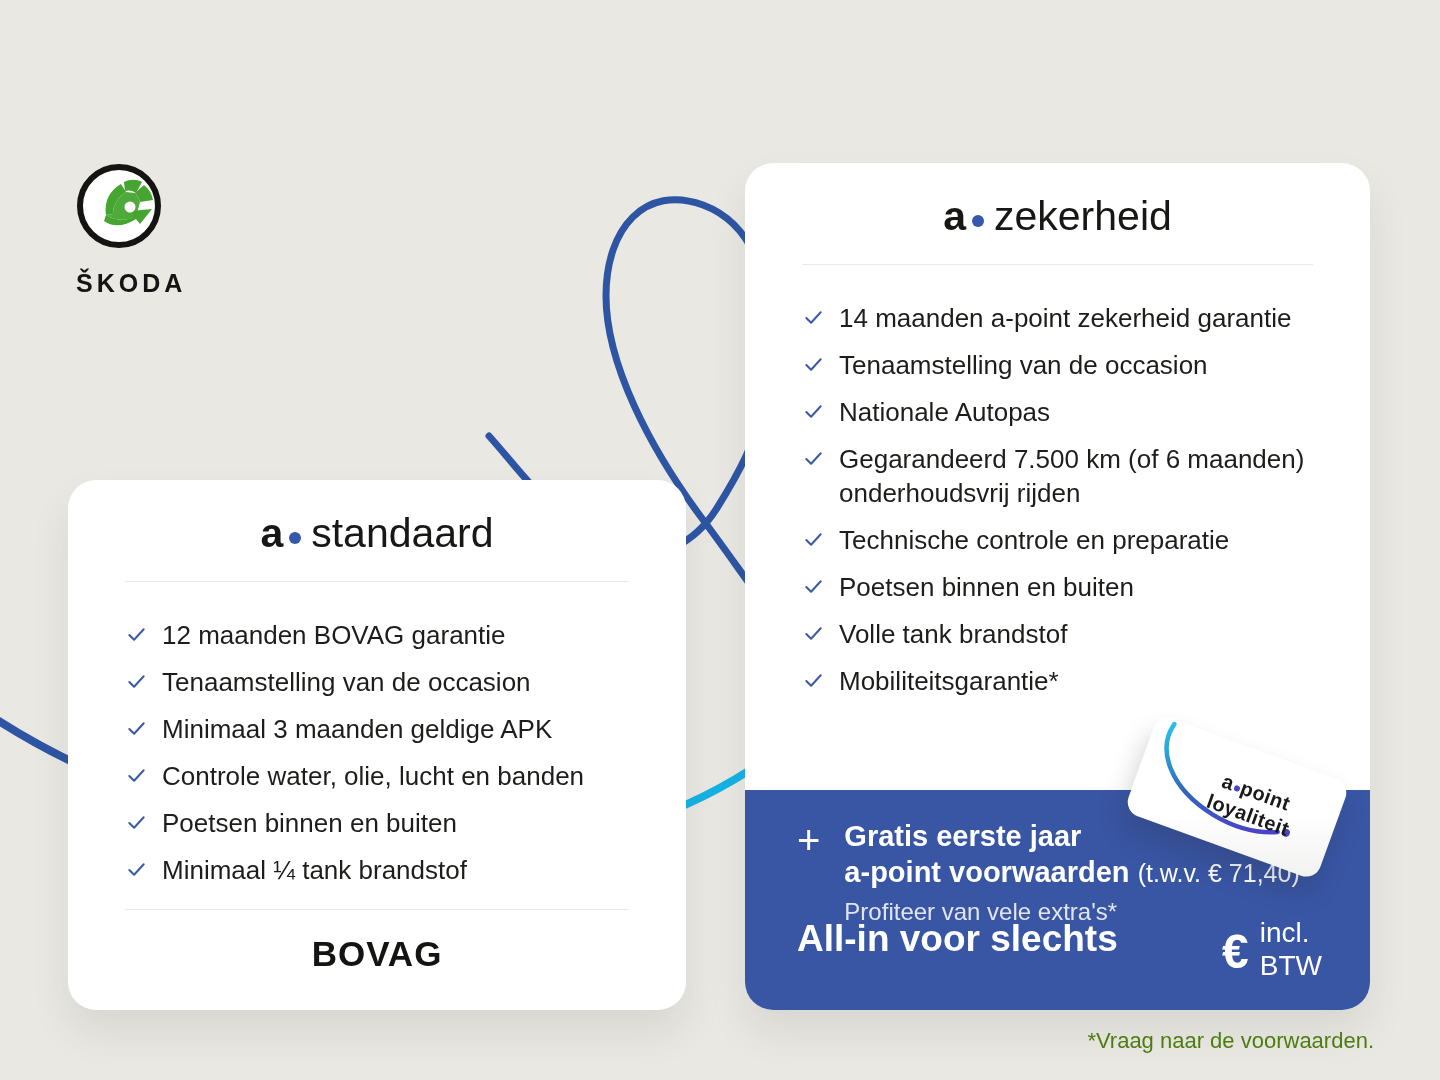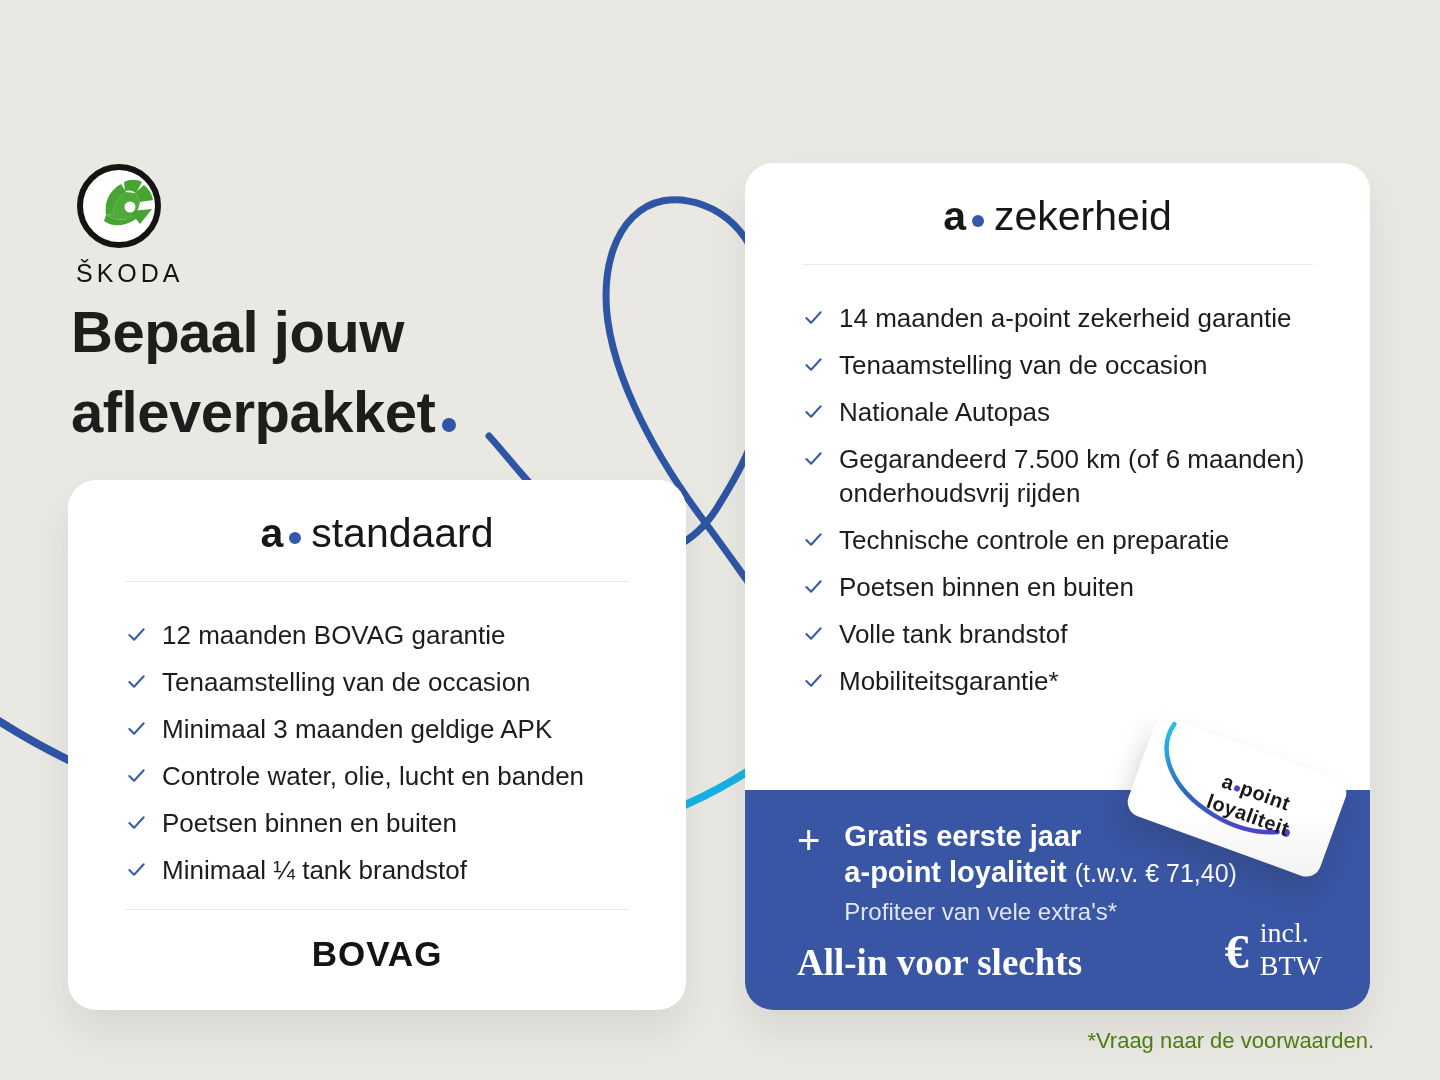--- a/index.html
+++ b/index.html
@@ -6,21 +6,21 @@
   html,body { width:1440px; height:1080px; }
   body { font-family:"Liberation Sans", sans-serif; background:#e9e8e3; overflow:hidden; }
   .canvas { position:relative; width:1440px; height:1080px; background:#e9e8e3; }
 
   
   .swoosh { position:absolute; left:0; top:0; width:1440px; height:1080px; z-index:1; }
 
   
   .brand { position:absolute; left:76px; top:163px; z-index:2; }
   .brand svg { display:block; }
-  .wordmark { margin-top:10px; font-size:25px; font-weight:400; letter-spacing:4px; color:#141413; }
+  .wordmark { margin-top:20px; font-size:25px; font-weight:700; letter-spacing:4px; color:#141413; }
 
   
   .heading { position:absolute; left:71px; top:292px; z-index:2; font-size:58px; line-height:80px;
              font-weight:600; letter-spacing:-0.5px; color:#1d1d1b; }
   .heading-dot { display:inline-block; width:14px; height:14px; border-radius:50%;
                  background:#2e56a5; margin-left:7px; }
 
   
   .card { position:absolute; background:#ffffff; border-radius:28px; z-index:2;
           box-shadow:0 22px 38px rgba(70,70,60,0.10); }
@@ -48,21 +48,21 @@
 
   
   .footer-blue { position:absolute; left:0; right:0; bottom:0; height:220px; background:#3956a4;
                  border-radius:0 0 28px 28px; color:#ffffff; }
   .bonus-row { display:flex; padding:30px 40px 0 52px; }
   .plus { font-size:40px; font-weight:300; line-height:40px; margin-right:24px; }
   .bonus-text .b1 { font-size:29px; font-weight:600; line-height:33px; }
   .bonus-text .b2 { font-size:29px; font-weight:600; line-height:33px; margin-top:3px; }
   .bonus-text .b2 .note { font-size:25px; font-weight:400; }
   .bonus-text .b3 { font-size:24px; font-weight:400; opacity:0.85; margin-top:8px; }
-  .price-row { position:absolute; left:52px; right:48px; bottom:26px; display:flex; align-items:flex-end;font-family:Liberation Serif, serif; }
+  .price-row { position:absolute; left:52px; right:48px; bottom:26px; display:flex; align-items:flex-start; }
   .price-label { font-size:37px; font-weight:600; }
   .price-group { margin-left:auto; display:flex; align-items:center; }
   .price-group .cur { font-size:48px; font-weight:700; margin-right:4px; }
   .price-group .val { font-size:76px; font-weight:700; letter-spacing:1px; line-height:76px; }
   .price-note { font-size:28px; line-height:33px; font-weight:400; margin-left:7px; transform:translateY(-2px); }
 
   
   .loyalty-card { position:absolute; left:1135px; top:746px; width:204px; height:103px; z-index:3;
                   background:linear-gradient(160deg,#ffffff 60%,#f1f1f0); border-radius:15px;
                   transform:rotate(20deg); box-shadow:0 16px 26px rgba(40,40,60,0.22); }
@@ -104,24 +104,20 @@
         <path d="M48 19 C54 16 61 16 66 19 L60 30 C56 27 52 27 49 28 Z"></path>
         <path d="M68 22 C73 26 76 31 77 37 L64 39 C63 35 61 32 59 30 Z"></path>
         <path d="M30 52 C40 58 50 58 58 54 L55 48 L76 46 L64 61 L60 56 C48 64 36 64 28 58 Z"></path>
         <path d="M37 51 C37 42 42 34 50 29 L59 30 C61 32 63 35 64 39 L60 54 C50 58 40 58 30 52 Z" opacity="0.95"></path>
       </g>
       <circle cx="54" cy="44" r="5.5" fill="#ffffff"></circle>
     </svg>
     <div class="wordmark">ŠKODA</div>
   </div>
 
-  <h1 class="heading">
-    <span>Bepaal jouw</span><br>
-    <span>afleverpakket</span><span class="heading-dot"></span>
-  </h1>
 
   <section class="card card-standard">
     <div class="card-title">
       <span class="ta">a</span>
         <span class="tdot"></span>
         <span class="trest">standaard</span>
     </div>
     <div class="divider divider-top"></div>
     <ul class="checklist">
         <li>
@@ -222,21 +218,21 @@
         <span>Mobiliteitsgarantie*</span>
       </li>
       </ul>
 
     <div class="footer-blue">
       <div class="bonus-row">
         <span class="plus">+</span>
         <div class="bonus-text">
           <div class="b1">Gratis eerste jaar</div>
           <div class="b2">
-            <span>a-point loyaliteit</span>
+            <span>a-point voorwaarden</span>
             <span class="note">(t.w.v. € 71,40)</span>
           </div>
           <div class="b3">Profiteer van vele extra's*</div>
         </div>
       </div>
       <div class="price-row">
         <div class="price-label">All-in voor slechts</div>
         <div class="price-group">
           <span class="cur">€</span>
           <span class="price-note">

